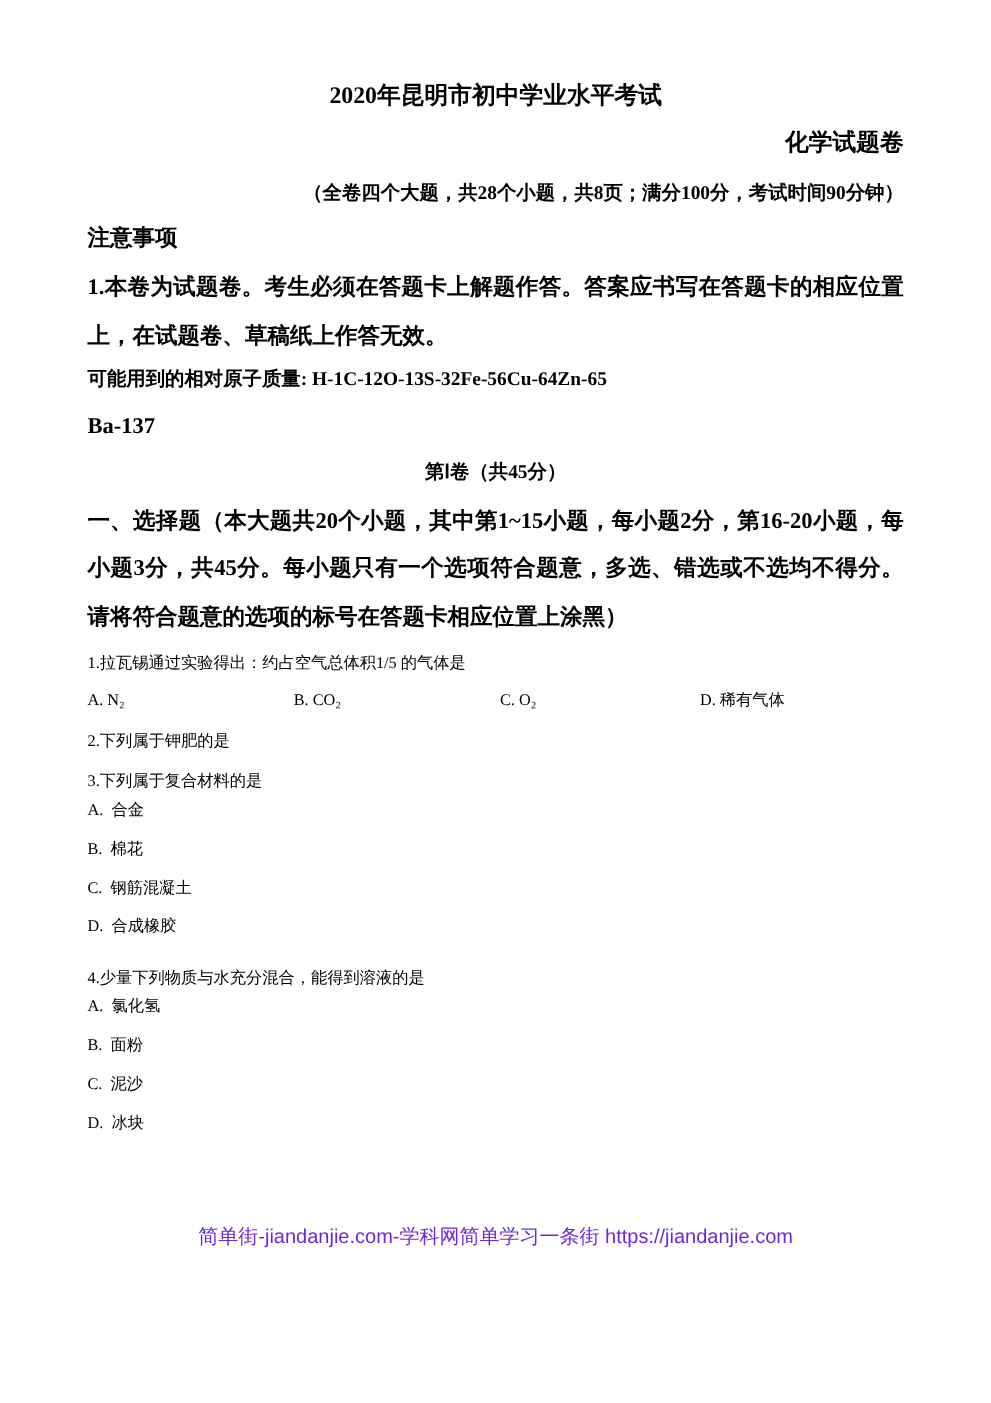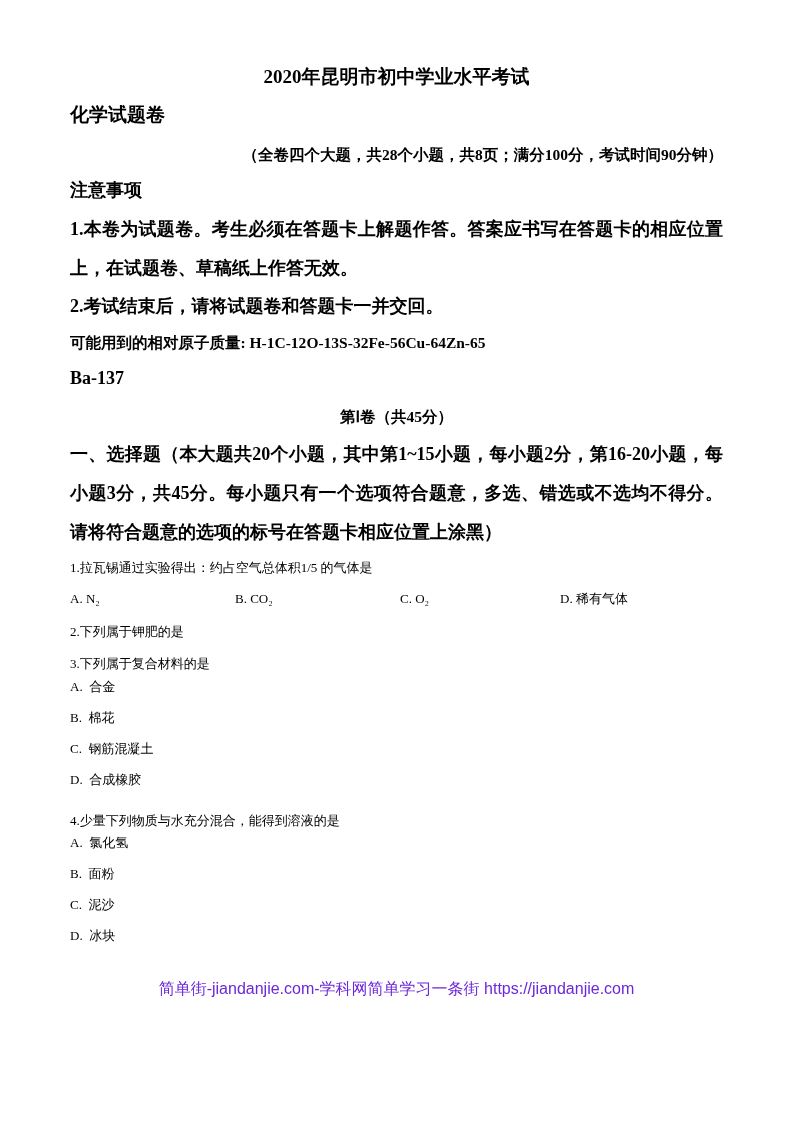--- a/index.html
+++ b/index.html
@@ -21,21 +21,21 @@
   .title {
     font-size: 19px;
     font-weight: bold;
     text-align: center;
     margin: 0 0 6px 0;
     line-height: 1.6;
   }
   .subtitle {
     font-size: 19px;
     font-weight: bold;
-    text-align: left;
+    text-align: right;
     margin: 8px 0 4px 0;
     line-height: 1.6;
   }
   .meta-line {
     font-size: 15.5px;
     font-weight: bold;
     text-align: right;
     margin: 8px 0 0 0;
     line-height: 2.1;
   }
@@ -97,21 +97,20 @@
 <body>
 
 <div class="page">
 
   <div class="title">2020年昆明市初中学业水平考试</div>
   <div class="subtitle">化学试题卷</div>
   <div class="meta-line">（全卷四个大题，共28个小题，共8页；满分100分，考试时间90分钟）</div>
 
   <div class="bold-para">注意事项</div>
   <div class="bold-para">1.本卷为试题卷。考生必须在答题卡上解题作答。答案应书写在答题卡的相应位置上，在试题卷、草稿纸上作答无效。</div>
-  <div class="bold-para">2.考试结束后，请将试题卷和答题卡一并交回。</div>
 
   <div class="atomic-row">
     <span>可能用到的相对原子质量: H-1</span>
     <span>C-12</span>
     <span>O-13</span>
     <span>S-32</span>
     <span>Fe-56</span>
     <span>Cu-64</span>
     <span>Zn-65</span>
   </div>

